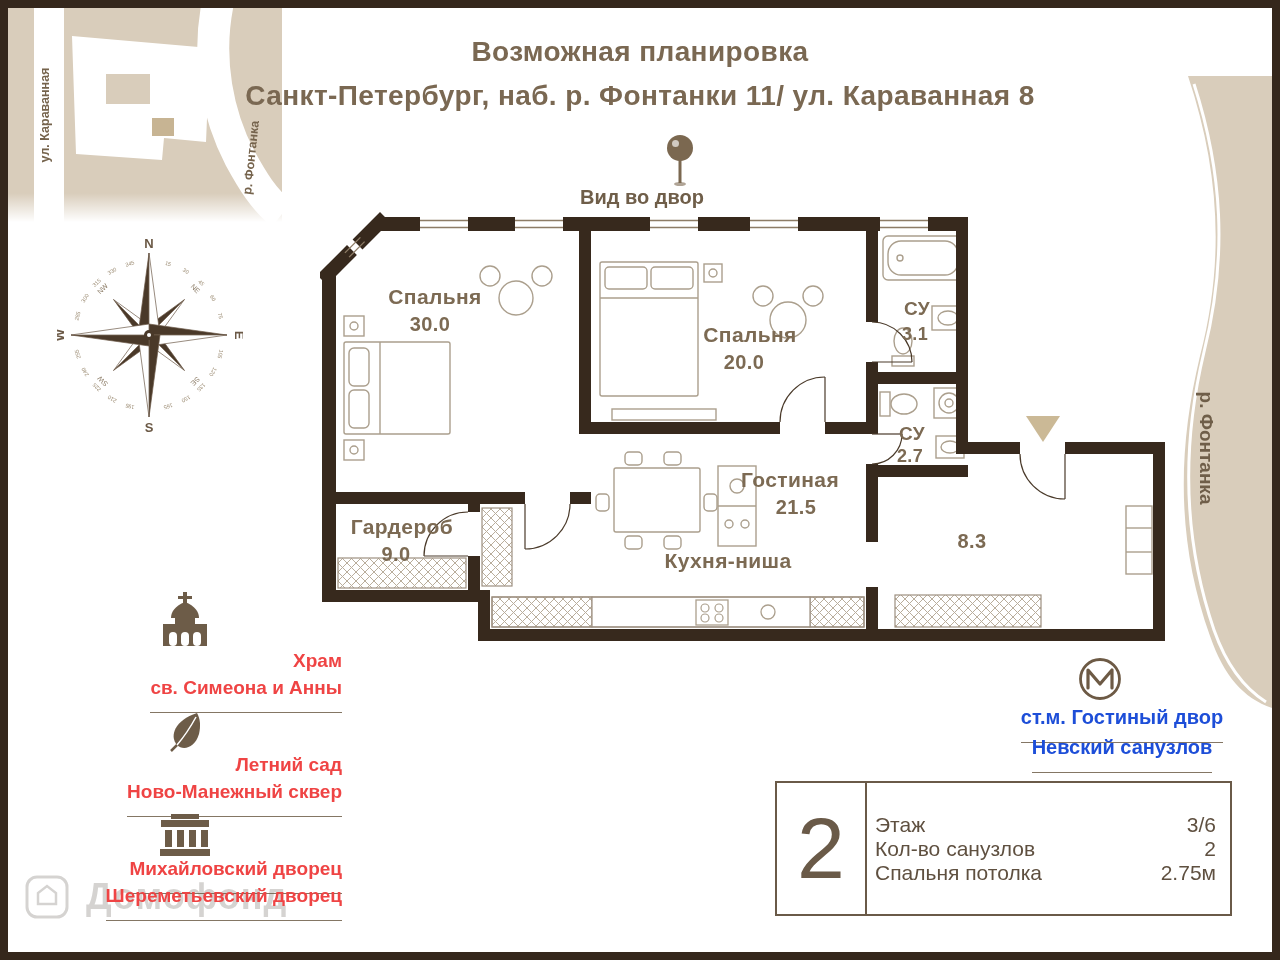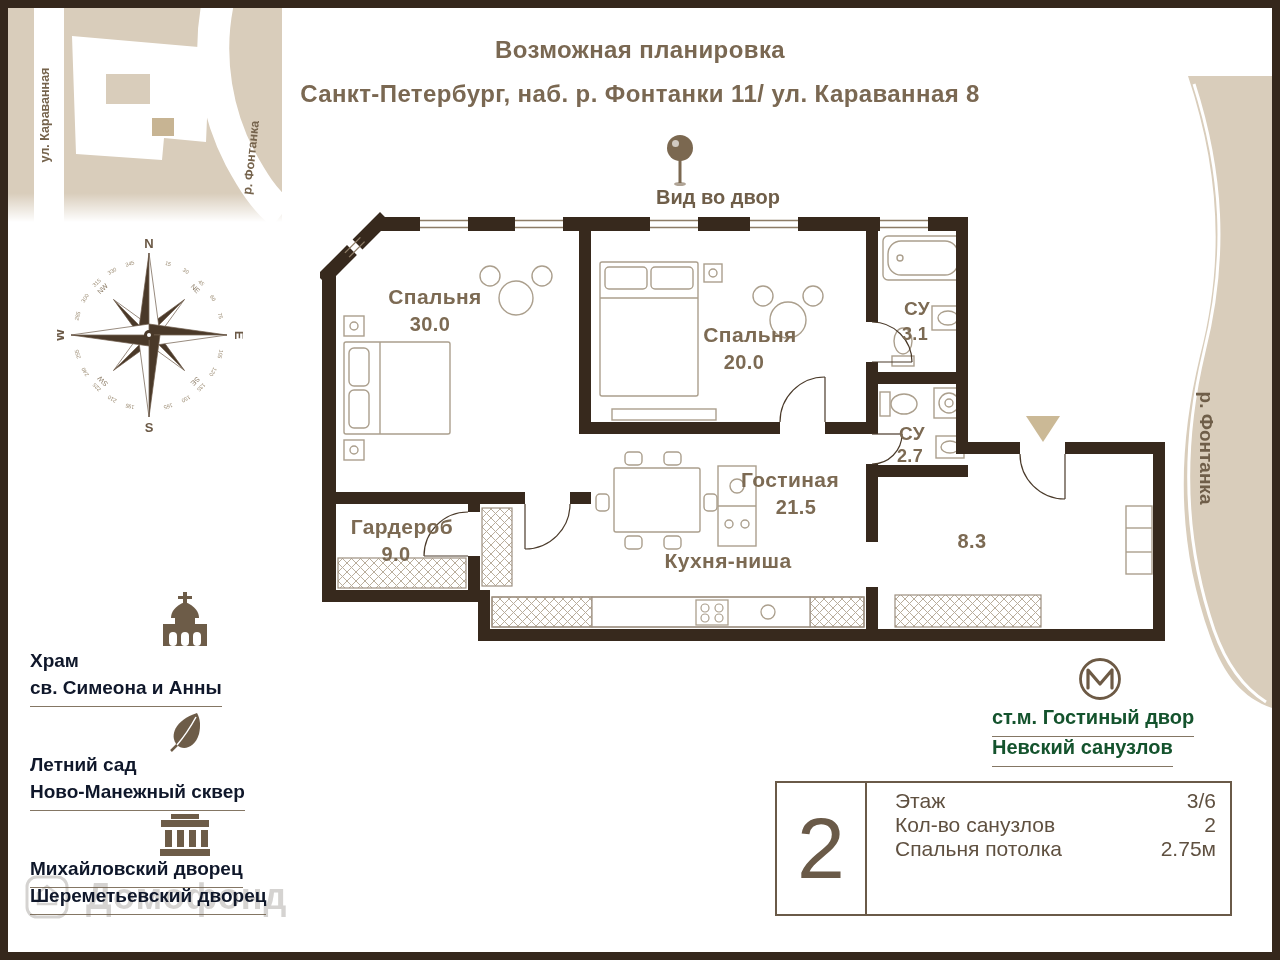--- a/index.html
+++ b/index.html
@@ -1,40 +1,40 @@
 <!DOCTYPE html>
 <html><head>
 <meta charset="utf-8">
 <style>
   html,body{margin:0;padding:0}
   body{width:1280px;height:960px;position:relative;overflow:hidden;background:#fff;
        font-family:"Liberation Sans","DejaVu Sans",sans-serif;color:#75634c}
   .abs{position:absolute}
   .edge{position:absolute;background:#35271c;z-index:60}
-  .title-line{width:1280px;text-align:center;font-weight:700;font-size:24px;color:#7a6852;
+  .title-line{width:1280px;text-align:center;font-weight:700;font-size:28px;color:#7a6852;
               letter-spacing:.4px;position:absolute;left:0;z-index:5}
-  .pin-label{position:absolute;left:580px;top:186px;width:200px;text-align:right;
+  .pin-label{position:absolute;left:580px;top:186px;width:200px;text-align:left;
              font-size:20px;font-weight:700;color:#6f5e49;z-index:5}
   .plan-wrap{position:absolute;left:320px;top:212px;width:860px;height:430px;z-index:10}
   .river-wrap{position:absolute;left:1148px;top:76px;width:124px;height:632px;z-index:1}
   .map-wrap{position:absolute;left:8px;top:8px;width:274px;height:214px;z-index:4}
   .compass-wrap{position:absolute;left:57px;top:238px;width:186px;height:196px;z-index:4}
   .plan-wrap text{font-family:"Liberation Sans","DejaVu Sans",sans-serif;font-weight:700;
                   fill:#7c6a53;letter-spacing:.4px}
-  .lm-line{position:absolute;left:30px;width:312px;text-align:left;font-size:19px;
-           color:#0f172a;font-weight:700;z-index:5}
-  .mt-line{position:absolute;left:992px;width:260px;font-size:20px;
-           color:#14532d;font-weight:700;z-index:5}
-  .link{border-bottom:1.5px solid rgba(111,94,73,.85);padding-bottom:8px;cursor:pointer}
+  .lm-line{position:absolute;left:30px;width:312px;text-align:right;font-size:19px;
+           color:#ef4444;font-weight:700;z-index:5}
+  .mt-line{position:absolute;left:992px;width:260px;text-align:center;font-size:20px;
+           color:#1d4ed8;font-weight:700;z-index:5}
+  .link{border-bottom:1.5px solid rgba(111,94,73,.85);padding-bottom:14px;cursor:pointer}
   .info-table{position:absolute;left:775px;top:781px;width:453px;height:131px;
               border:2px solid #6a5a48;display:flex;z-index:5;background:#fff}
   .info-num{width:88px;border-right:2px solid #6a5a48;display:flex;align-items:center;
             justify-content:center;font-size:86px;color:#6a5a48;font-weight:400}
-  .info-rows{flex:1;display:flex;flex-direction:column;justify-content:flex-start;
-             padding:6px 14px 6px 28px}
+  .info-rows{flex:1;display:flex;flex-direction:column;justify-content:center;
+             padding:6px 14px 6px 8px}
   .info-row{display:flex;justify-content:space-between;font-size:21px;color:#5f5040;font-weight:400}
   .watermark{position:absolute;left:24px;top:874px;display:flex;align-items:center;gap:16px;
              opacity:.8;z-index:3}
   .watermark .wm-text{font-size:36px;font-weight:700;color:#cbc9c6;letter-spacing:1px}
 </style>
 </head>
 <body>
 
 <div class="edge" style="left:0;top:0;width:1280px;height:8px"></div>
 <div class="edge" style="left:0;top:952px;width:1280px;height:8px"></div>

